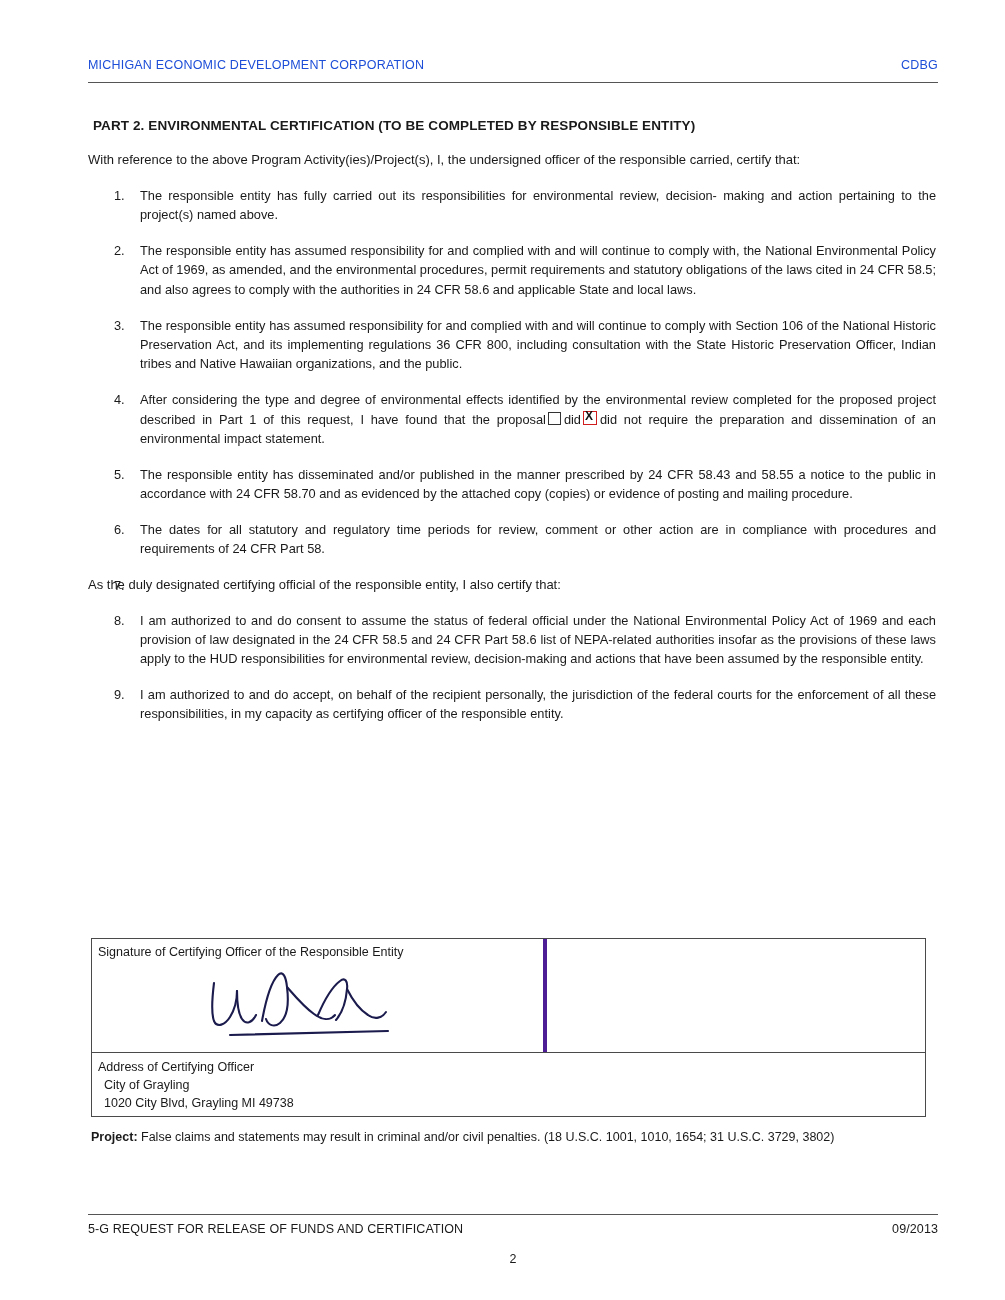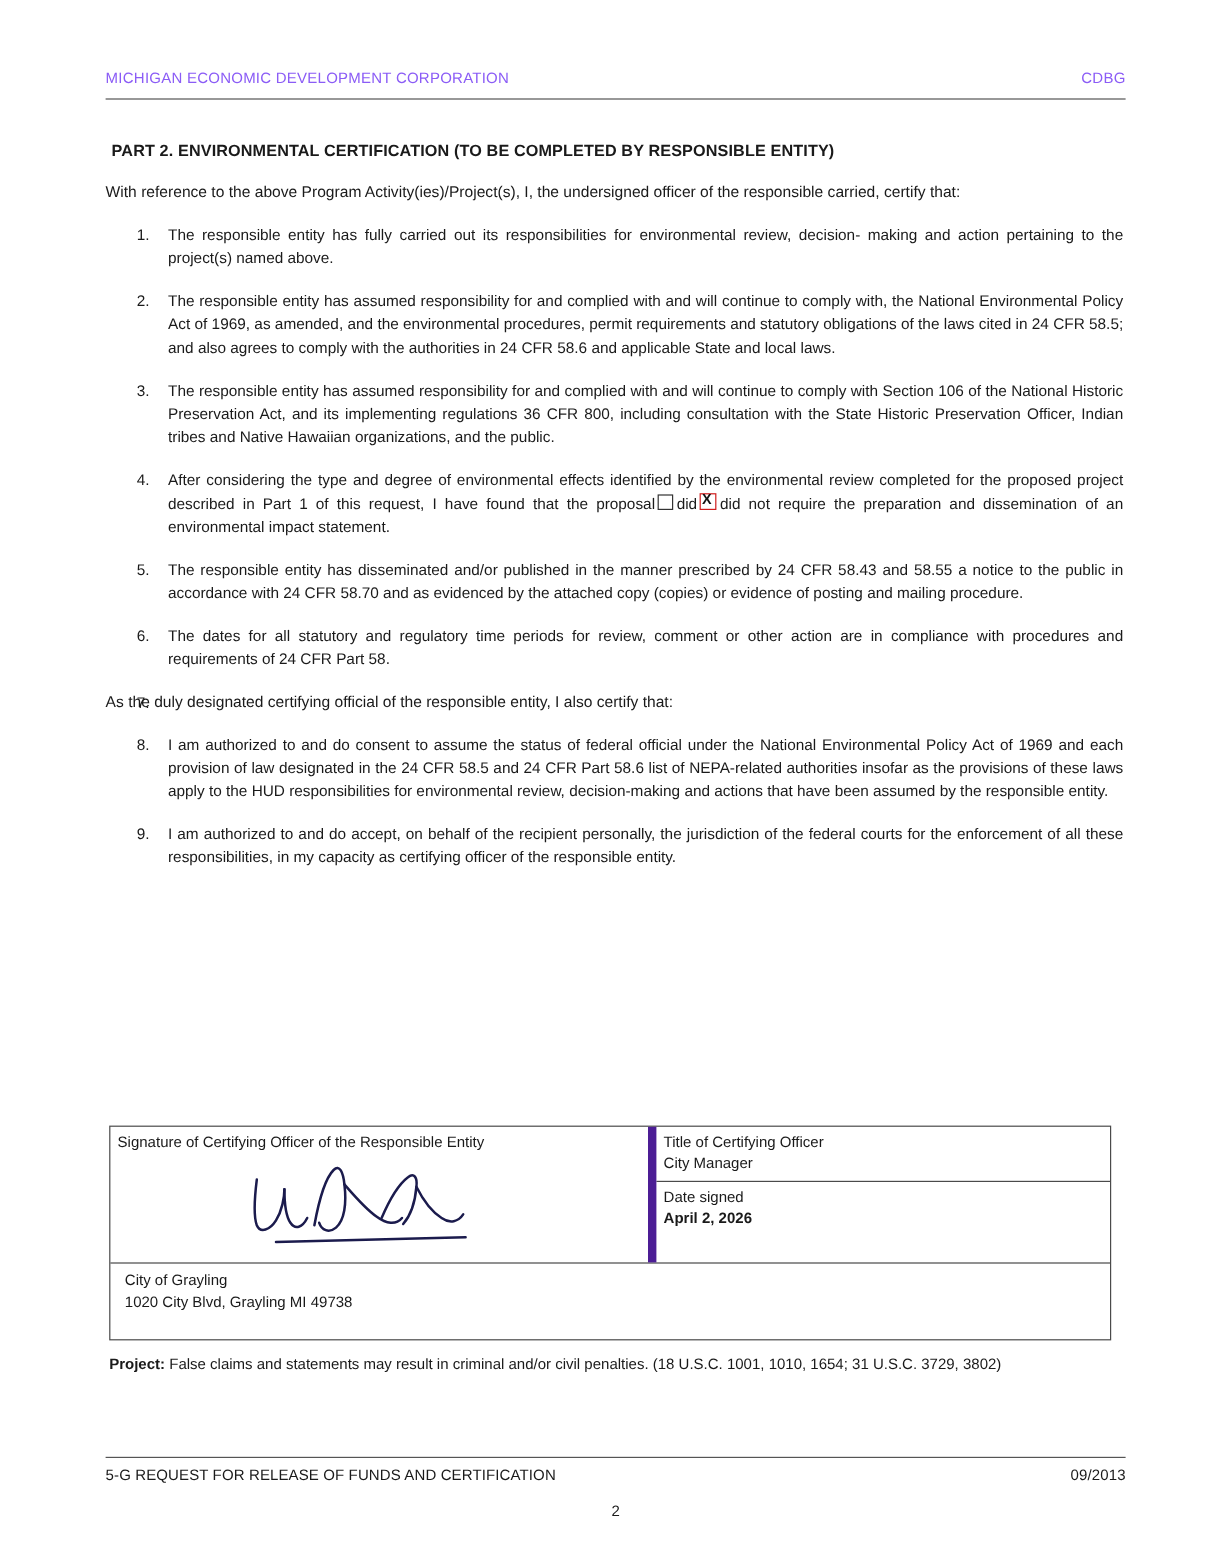--- a/index.html
+++ b/index.html
@@ -31,21 +31,21 @@
   .doc-header {
     position: absolute;
     top: 58px;
     left: 0;
     width: 850px;
     display: flex;
     justify-content: space-between;
     align-items: baseline;
     font-size: 12.5px;
     letter-spacing: 0.2px;
-    color: #8b5cf6;
+    color: #1d4ed8;
   }
   .doc-header .rule {
     position: absolute;
     top: 24px;
     left: 0;
     width: 850px;
     height: 1px;
     background: #555;
   }
   
@@ -128,21 +128,21 @@
     border: 1px solid #4a4a4a;
     box-sizing: border-box;
     font-size: 12.5px;
   }
   .sig-row {
     display: flex;
   }
   .sig-left {
     width: 455px;
     box-sizing: border-box;
-    border-right: 7px solid #4c1d95;
+    border-right: 4px solid #4c1d95;
     padding: 5px 0 0 6px;
     position: relative;
     height: 113px;
   }
   .sig-right {
     flex: 1;
     box-sizing: border-box;
   }
   .sig-cell-top {
     height: 46px;
@@ -301,32 +301,23 @@
               <path d="M22,18 C20,34 19,48 22,56 C25,63 33,60 38,52 C43,44 45,33 45,26"></path>
               <path d="M45,26 C45,36 46,48 50,54 C54,60 60,58 64,50"></path>
               <path d="M70,56 C74,34 80,16 86,10 C91,5 94,12 95,22 C97,38 95,52 88,58 C82,63 76,60 74,54"></path>
               <path d="M95,22 C102,30 112,42 122,49 C130,55 138,56 143,50"></path>
               <path d="M126,50 C132,36 140,22 148,16 C153,12 156,16 155,24 C154,36 150,48 144,55"></path>
               <path d="M155,24 C160,34 168,45 176,50 C183,55 190,53 194,47"></path>
               <path d="M38,70 L196,66"></path>
             </g>
           </svg>
         </div>
-        <div class="sig-right">
-          <div class="sig-cell-top">
-            <div class="sig-label">Title of Certifying Officer</div>
-            <div class="sig-value">City Manager</div>
-          </div>
-          <div class="sig-cell-bot">
-            <div class="sig-label">Date signed</div>
-            <div class="sig-value bold">April 2, 2026</div>
-          </div>
-        </div>
       </div>
       <div class="addr-row">
+        <div class="addr-label">Address of Certifying Officer</div>
         <div class="addr-line">City of Grayling</div>
         <div class="addr-line">1020 City Blvd, Grayling MI 49738</div>
       </div>
     </div>
 
     <div class="warning">
       <b>Project:</b><span> False claims and statements may result in criminal and/or civil penalties. (18 U.S.C. 1001, 1010, 1654; 31 U.S.C. 3729, 3802)</span>
     </div>
 
     <div class="footer">

